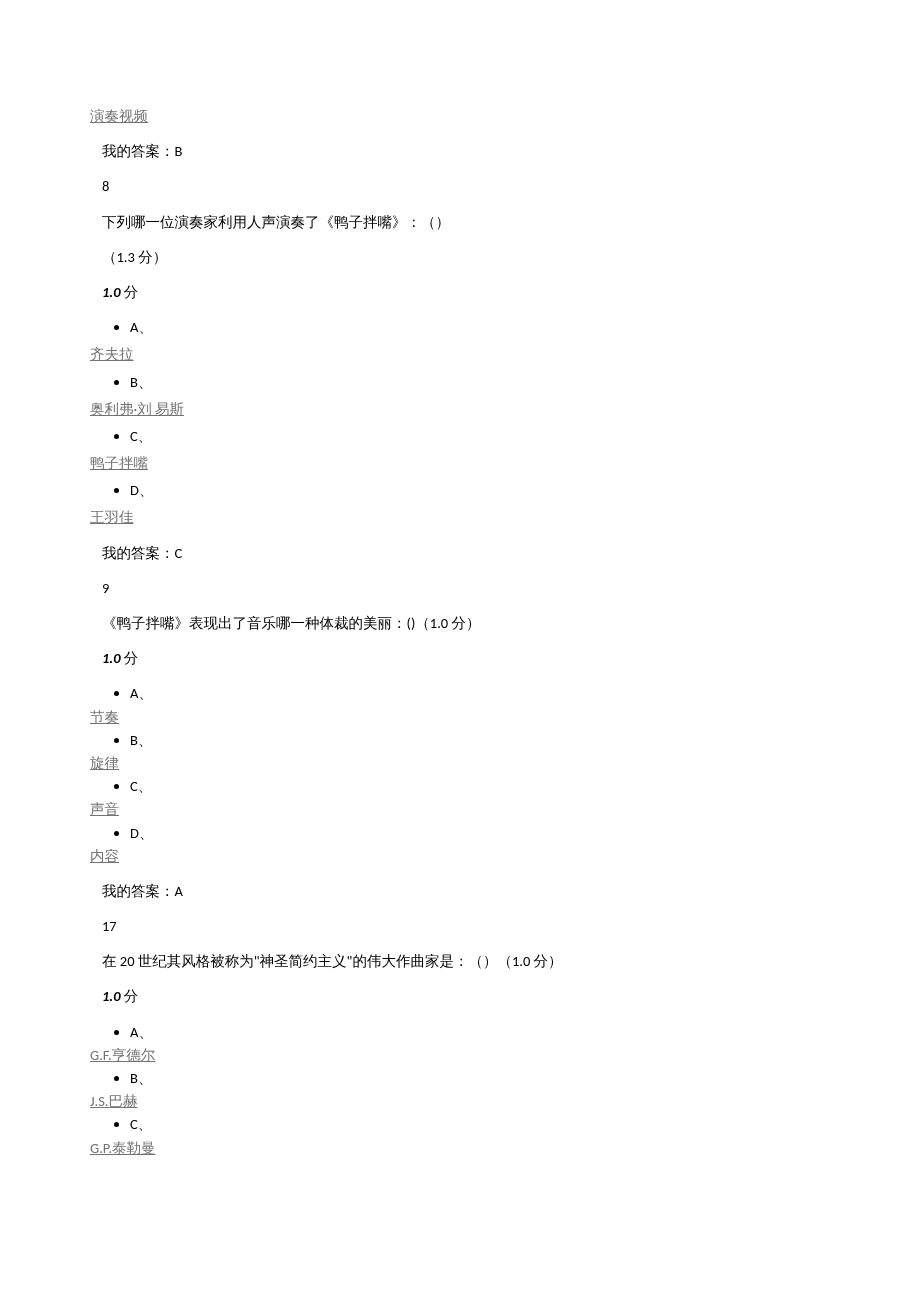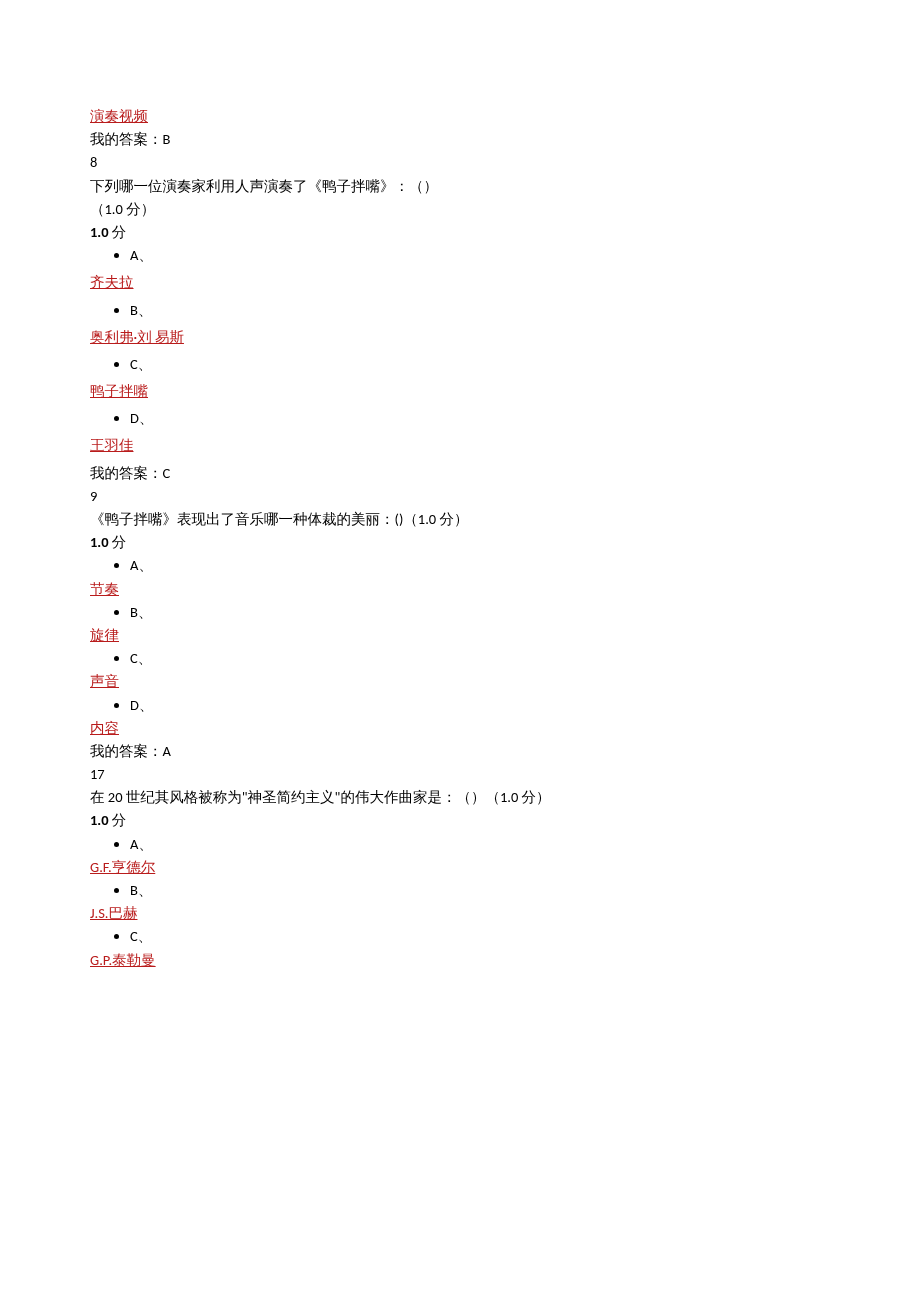--- a/index.html
+++ b/index.html
@@ -7,61 +7,62 @@
     font-size: 14.5px;
     line-height: 1.6;
     color: #000;
     background: #fff;
     margin: 0;
     padding: 105px 90px 40px 90px;
     width: 920px;
     box-sizing: border-box;
   }
   a {
-    color: #b91c1c;
+    color: #737373;
     text-decoration: underline;
   }
   p {
-    margin: 0;
+    margin: 12px;
     padding: 0;
   }
   ul {
     margin: 0;
     padding-left: 40px;
     list-style-type: disc;
   }
   li {
     margin: 0;
   }
   .bold {
     font-weight: bold;
   }
   .score span.num {
     font-family: "Calibri", "Arial", sans-serif;
+    font-style: italic;
   }
   .link-block {
     margin: 4px 0;
   }
   .link-block-tight {
     margin: 0;
   }
 </style>
 </head>
 <body>
 
 <p class="link-block-tight">
   <a href="#">演奏视频</a>
 </p>
 <p>
   <span>我的答案：</span><span>B</span>
 </p>
 
 <p>8</p>
 <p>下列哪一位演奏家利用人声演奏了《鸭子拌嘴》：（）</p>
-<p>（1.0 分）</p>
+<p>（1.3 分）</p>
 <p class="score">
   <span class="bold num">1.0</span><span> 分</span>
 </p>
 <ul>
   <li>A、</li>
 </ul>
 <p class="link-block">
   <a href="#">齐夫拉</a>
 </p>
 <ul>

